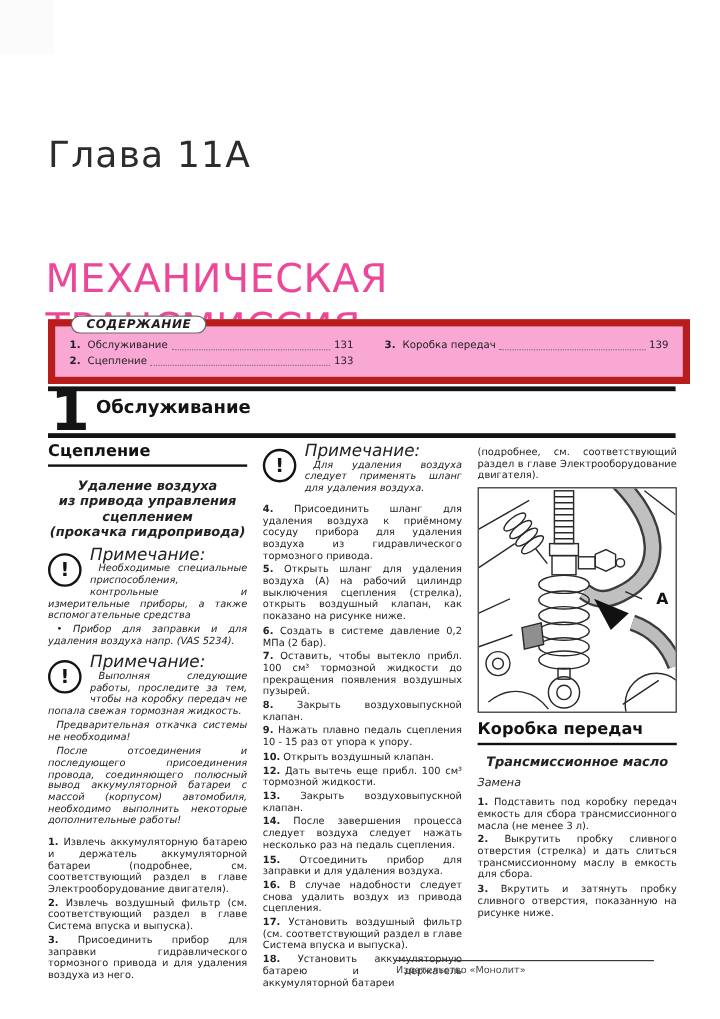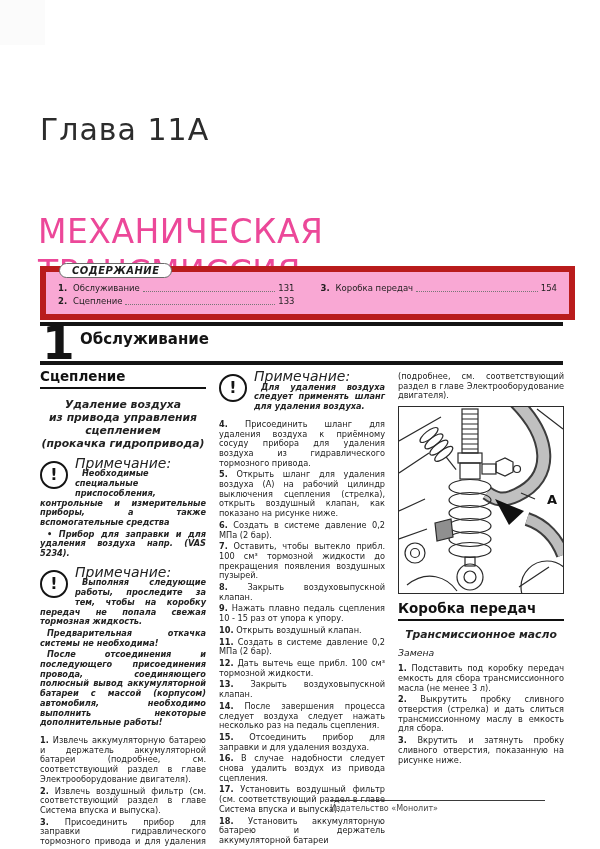--- a/index.html
+++ b/index.html
@@ -28,21 +28,21 @@
   .cols{position:absolute;left:40px;top:372px;width:525px;display:flex;gap:13px;}
   .col{width:166px;flex:none;font-size:8.2px;line-height:9.7px;text-align:justify;color:#222;}
   .col p{margin:0 0 2px 0;}
   .h-clutch{font-size:13.5px;font-weight:bold;color:#111;padding-bottom:5px;border-bottom:2px solid #111;margin-bottom:9px;text-align:left;}
   .subhead{font-size:10.8px;font-weight:bold;font-style:italic;line-height:13px;text-align:center;}
   .note{margin:9px 0 7px 0;font-style:italic;}
   .note-icon{float:left;width:24px;height:24px;border:2.5px solid #141414;border-radius:50%;
     margin:2px 7px 2px 0;display:flex;align-items:center;justify-content:center;
     font-style:normal;font-weight:800;font-size:16px;line-height:1;color:#141414;}
   .note-title{font-size:14px;margin-bottom:1px;}
-  .note p{text-indent:7px;font-weight:bold;}
+  .note p{text-indent:7px;}
   .step-num{font-weight:bold;}
   .steps{margin-top:8px;}
   .figure{margin:5px 0 6px 0;border:1px solid #2b2b2b;width:164px;height:186px;position:relative;background:#fff;}
   .fig-label{position:absolute;right:6px;top:88px;font-weight:800;font-size:13px;color:#111;}
   .h-gearbox{font-size:13.5px;font-weight:bold;color:#111;padding-bottom:5px;border-bottom:2.5px solid #111;margin:10px 0 9px 0;text-align:left;}
   .sub1{font-size:10.8px;font-weight:bold;font-style:italic;margin:0 0 8px 0;text-align:center;}
   .sub2{font-size:9.3px;font-weight:normal;font-style:italic;margin:0 0 7px 0;text-align:left;}
   
   .footer-rule{position:absolute;left:330px;top:800px;width:215px;height:1px;background:#3a3a3a;}
   .footer-text{position:absolute;left:330px;top:804px;width:215px;font-size:8px;color:#4a4a4a;}
@@ -74,21 +74,21 @@
         <span class="toc-title">Сцепление</span>
         <span class="toc-leader"></span>
         <span class="toc-page">133</span>
       </div>
     </div>
     <div class="toc-col">
       <div class="toc-entry">
         <span class="toc-num">3.</span>
         <span class="toc-title">Коробка передач</span>
         <span class="toc-leader"></span>
-        <span class="toc-page">154</span>
+        <span class="toc-page">139</span>
       </div>
     </div>
   </div>
 </div>
 
 <div class="rule-thick" style="top:322px;height:4px;"></div>
 <div class="sec-num">1</div>
 <div class="sec-title">Обслуживание</div>
 <div class="rule-thick" style="top:361px;height:3.5px;"></div>
 
@@ -139,21 +139,20 @@
     </div>
 
     <div class="steps">
       <p><b class="step-num">4.</b> <span>Присоединить шланг для удаления воздуха к приёмному сосуду прибора для удаления воздуха из гидравлического тормозного привода.</span></p>
       <p><b class="step-num">5.</b> <span>Открыть шланг для удаления воздуха (А) на рабочий цилиндр выключения сцепления (стрелка), открыть воздушный клапан, как показано на рисунке ниже.</span></p>
       <p><b class="step-num">6.</b> <span>Создать в системе давление 0,2 МПа (2 бар).</span></p>
       <p><b class="step-num">7.</b> <span>Оставить, чтобы вытекло прибл. 100 см³ тормозной жидкости до прекращения появления воздушных пузырей.</span></p>
       <p><b class="step-num">8.</b> <span>Закрыть воздуховыпускной клапан.</span></p>
       <p><b class="step-num">9.</b> <span>Нажать плавно педаль сцепления 10 - 15 раз от упора к упору.</span></p>
       <p><b class="step-num">10.</b> <span>Открыть воздушный клапан.</span></p>
-      <p><b class="step-num">11.</b> <span>Создать в системе давление 0,2 МПа (2 бар).</span></p>
       <p><b class="step-num">12.</b> <span>Дать вытечь еще прибл. 100 см³ тормозной жидкости.</span></p>
       <p><b class="step-num">13.</b> <span>Закрыть воздуховыпускной клапан.</span></p>
       <p><b class="step-num">14.</b> <span>После завершения процесса следует воздуха следует нажать несколько раз на педаль сцепления.</span></p>
       <p><b class="step-num">15.</b> <span>Отсоединить прибор для заправки и для удаления воздуха.</span></p>
       <p><b class="step-num">16.</b> <span>В случае надобности следует снова удалить воздух из привода сцепления.</span></p>
       <p><b class="step-num">17.</b> <span>Установить воздушный фильтр (см. соответствующий раздел в главе Система впуска и выпуска).</span></p>
       <p><b class="step-num">18.</b> <span>Установить аккумуляторную батарею и держатель аккумуляторной батареи</span></p>
     </div>
   </div>
 

